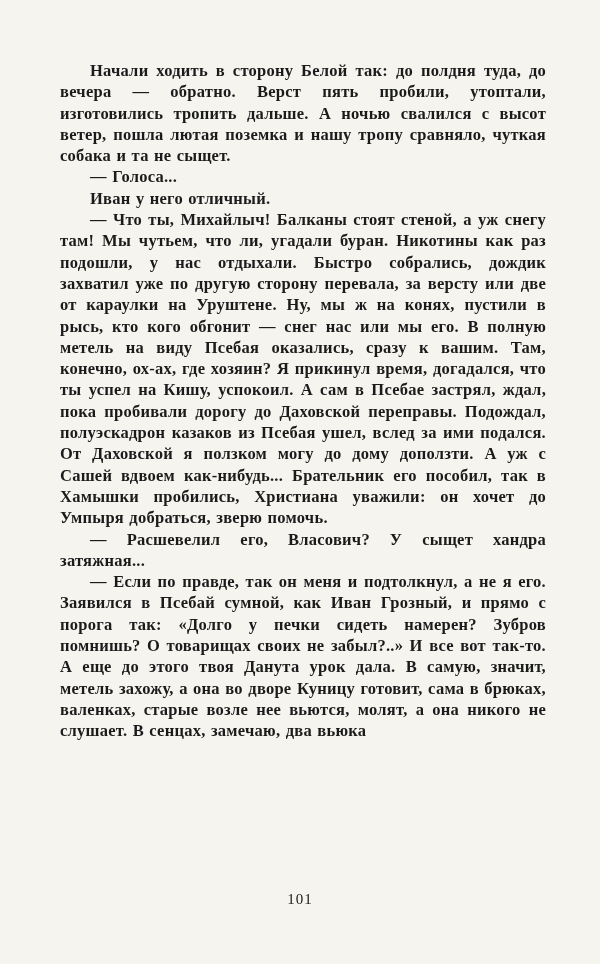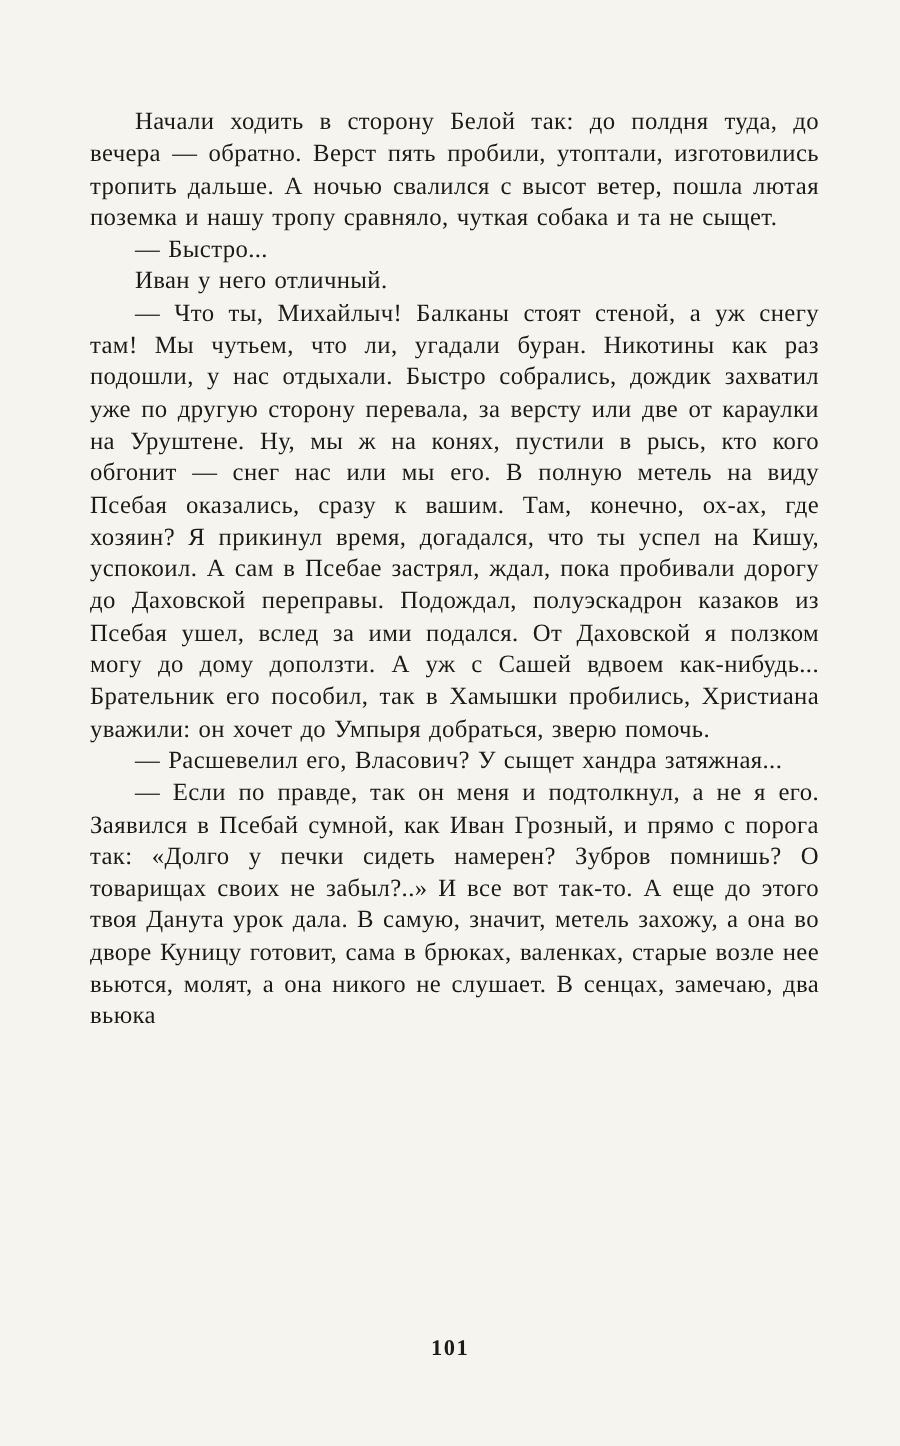--- a/index.html
+++ b/index.html
@@ -10,50 +10,50 @@
       width: 600px;
       height: 964px;
       background: #f5f4ef;
       position: relative;
       overflow: hidden;
       font-family: "Liberation Serif", "DejaVu Serif", serif;
     }
     .book-page {
       position: absolute;
       left: 60px;
-      top: 70px;
+      top: 60px;
       width: 486px;
       color: #1b1b1b;
+      font-weight: bold;
     }
     .book-page p {
       margin: 0;
       font-size: 16.5px;
       line-height: 21.3px;
       text-align: justify;
       text-indent: 30px;
       letter-spacing: 0.25px;
       word-spacing: 1px;
     }
     .page-number {
       position: absolute;
       left: 0;
       right: 0;
       top: 891px;
       text-align: center;
       font-size: 15px;
       color: #1b1b1b;
       letter-spacing: 1px;
-      font-weight: bold;
     }
   </style>
 </head>
 <body>
 
 <div class="book-page">
   <p>Начали ходить в сторону Белой так: до полдня туда, до вечера — обратно. Верст пять пробили, утоптали, изготовились тропить дальше. А ночью свалился с высот ветер, пошла лютая поземка и нашу тропу сравняло, чуткая собака и та не сыщет.</p>
-  <p>— Быстро...</p>
+  <p>— Голоса...</p>
   <p>Иван у него отличный.</p>
   <p>— Что ты, Михайлыч! Балканы стоят стеной, а уж снегу там! Мы чутьем, что ли, угадали буран. Никотины как раз подошли, у нас отдыхали. Быстро собрались, дождик захватил уже по другую сторону перевала, за версту или две от караулки на Уруштене. Ну, мы ж на конях, пустили в рысь, кто кого обгонит — снег нас или мы его. В полную метель на виду Псебая оказались, сразу к вашим. Там, конечно, ох-ах, где хозяин? Я прикинул время, догадался, что ты успел на Кишу, успокоил. А сам в Псебае застрял, ждал, пока пробивали дорогу до Даховской переправы. Подождал, полуэскадрон казаков из Псебая ушел, вслед за ими подался. От Даховской я ползком могу до дому доползти. А уж с Сашей вдвоем как-нибудь... Брательник его пособил, так в Хамышки пробились, Христиана уважили: он хочет до Умпыря добраться, зверю помочь.</p>
   <p>— Расшевелил его, Власович? У сыщет хандра затяжная...</p>
   <p>— Если по правде, так он меня и подтолкнул, а не я его. Заявился в Псебай сумной, как Иван Грозный, и прямо с порога так: «Долго у печки сидеть намерен? Зубров помнишь? О товарищах своих не забыл?..» И все вот так-то. А еще до этого твоя Данута урок дала. В самую, значит, метель захожу, а она во дворе Куницу готовит, сама в брюках, валенках, старые возле нее вьются, молят, а она никого не слушает. В сенцах, замечаю, два вьюка</p>
 </div>
 
 <div class="page-number">101</div>
 
 </body></html>

